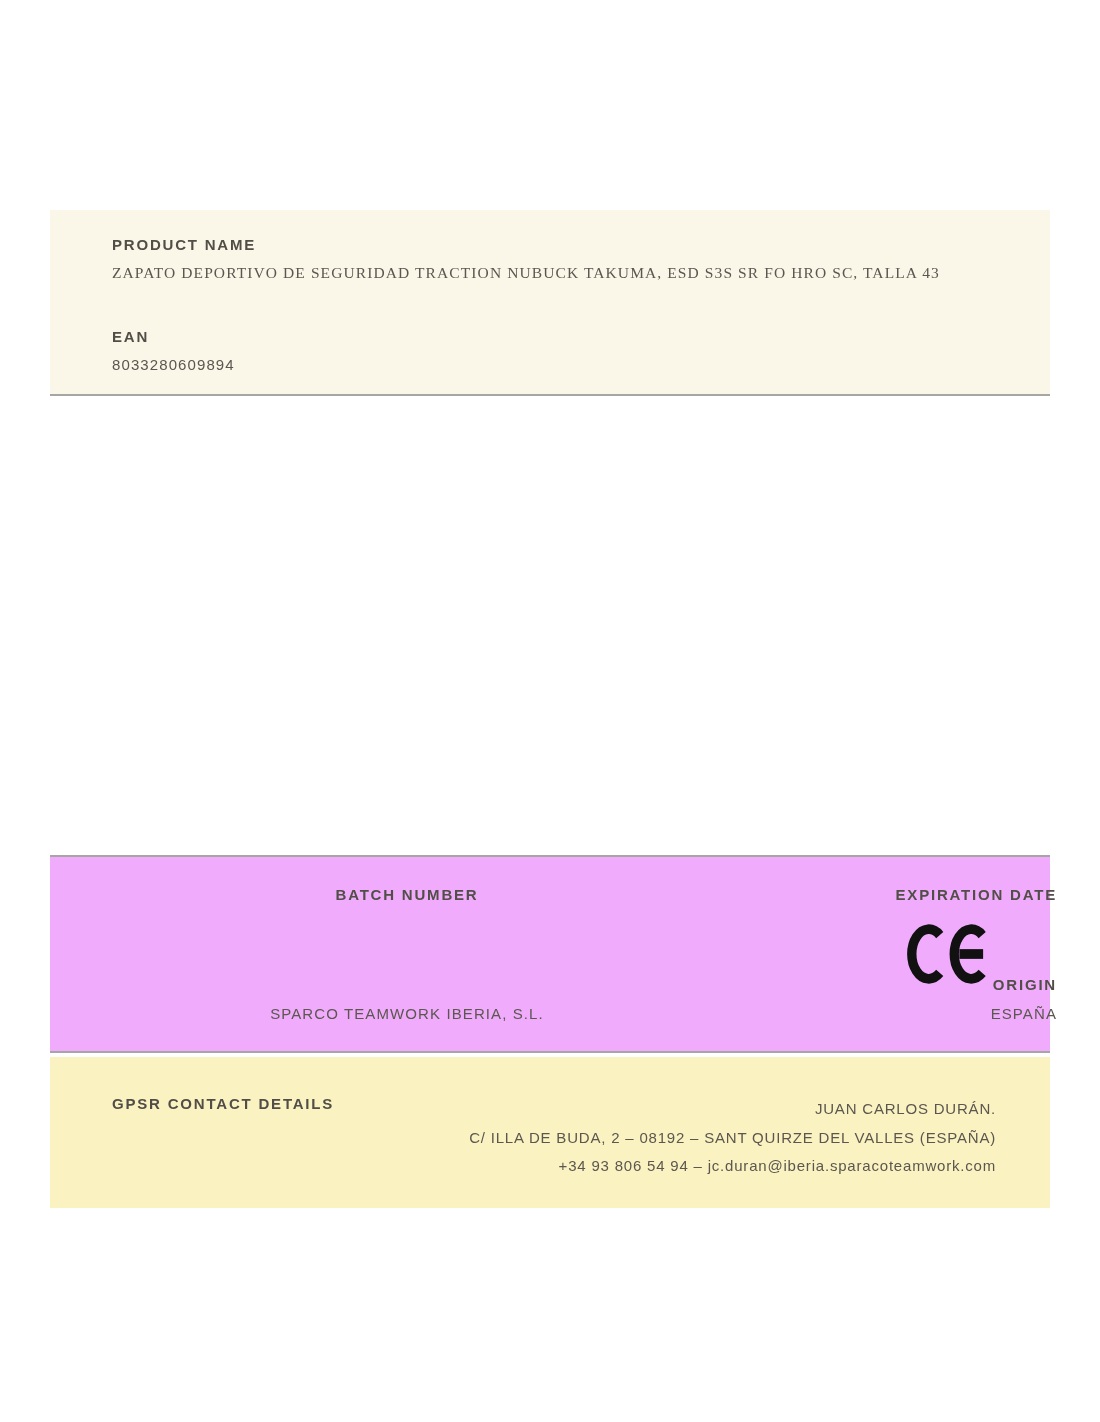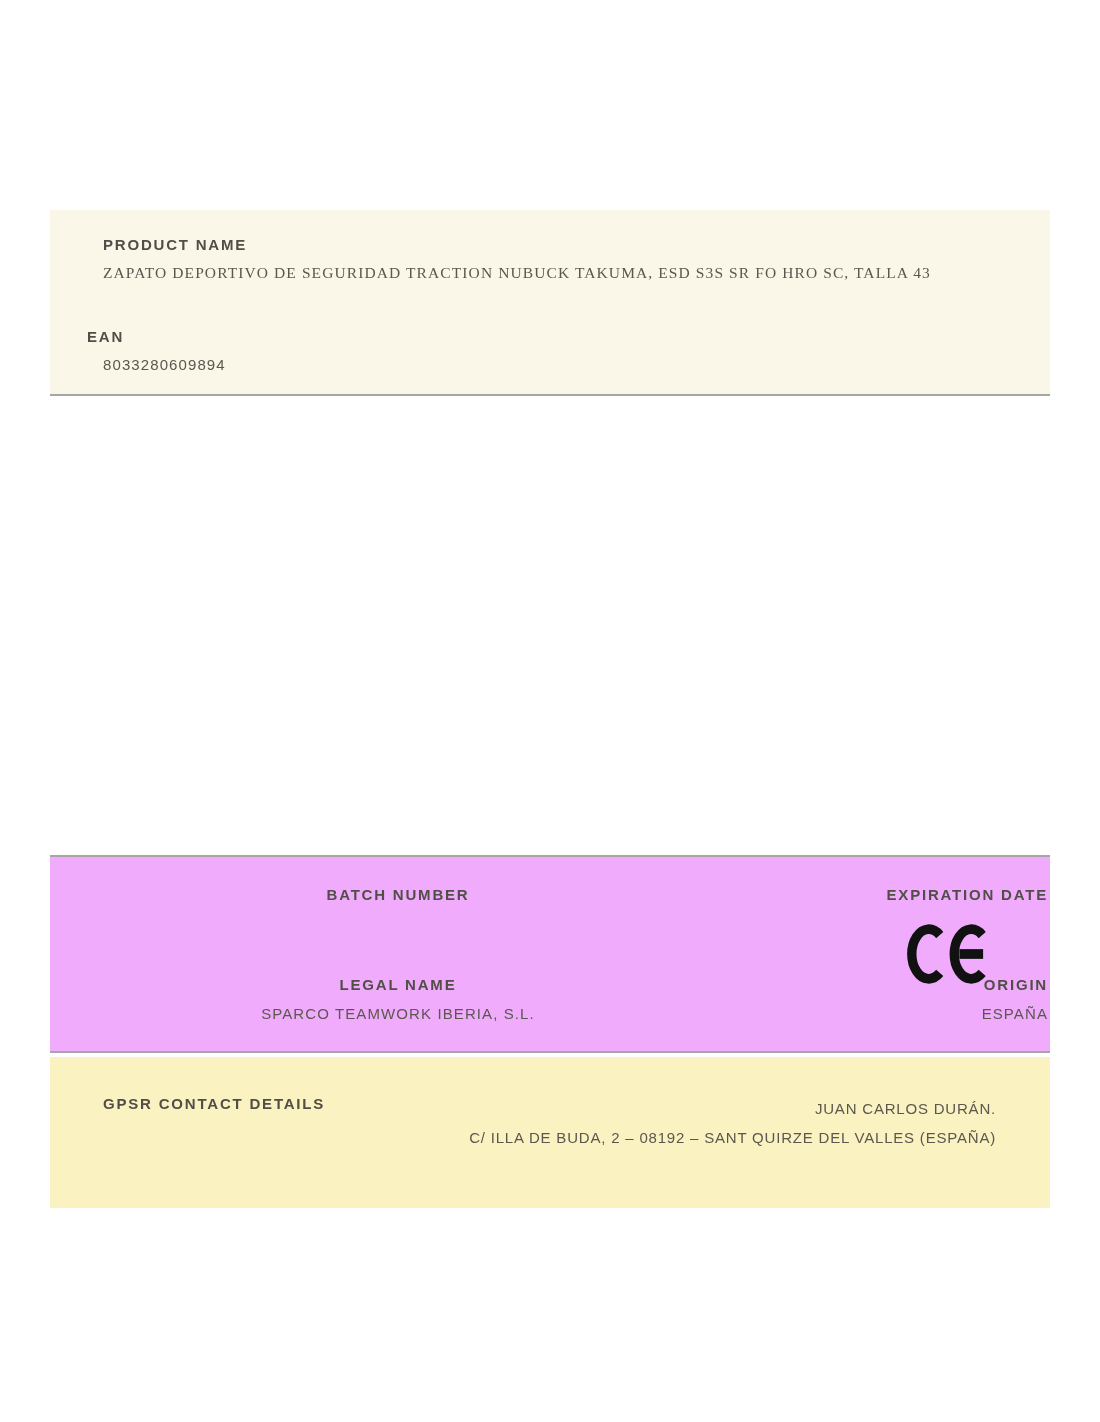--- a/index.html
+++ b/index.html
@@ -29,41 +29,41 @@
     background: #f0abfc;
     border-top: 2px solid #a6a6a4;
     border-bottom: 2px solid #a6a6a4;
   }
   .section-gpsr {
     top: 1057px;
     height: 151px;
     background: #fbf2c2;
   }
 
-  .abs { position: absolute; }
+  .abs { position: absolute; margin-left: 9px; }
 
   .label {
     font-weight: bold;
     font-size: 15px;
     letter-spacing: 1.8px;
     color: #514e47;
     white-space: nowrap;
   }
   .value {
     font-weight: normal;
     font-size: 15px;
     letter-spacing: 1.1px;
     color: #5b574f;
     white-space: nowrap;
   }
 
   
   .pn-label   { left: 53px; top: 26px;  }
   .pn-value   { left: 53px; top: 54px;  font-size: 15.5px; font-family: Liberation Serif, serif; }
-  .ean-label  { left: 37px; top: 118px; text-align: center; }
+  .ean-label  { left: 53px; top: 118px; text-align: center; }
   .ean-value  { left: 53px; top: 146px; }
 
   
   .col-left   { left: 98px;  width: 500px; text-align: center; }
   .col-right  { left: 498px; width: 500px; text-align: right; }
   .row-top    { top: 29px; }
   .row-label2 { top: 119px; }
   .row-value2 { top: 148px; }
 
   .ce-wrap {
@@ -102,36 +102,36 @@
     <div class="abs value ean-value">8033280609894</div>
   </div>
 
   <div class="section section-batch">
     <div class="abs label col-left row-top">BATCH NUMBER</div>
     <div class="abs label col-right row-top">EXPIRATION DATE</div>
 
     <div class="abs value col-left row-top" style="top:57px;"></div>
     <div class="abs value col-right row-top" style="top:57px;"></div>
 
-    <div class="abs label col-left row-label2">LEGAL NAME</div>
     <div class="abs value col-left row-value2">SPARCO TEAMWORK IBERIA, S.L.</div>
 
     <div class="abs value col-right row-value2">ESPAÑA</div>
     <div class="abs label col-right row-label2">ORIGIN</div>
 
     <div class="abs ce-wrap">
       <svg viewBox="-2 -3 106 70" preserveAspectRatio="none" aria-hidden="true">
         <path d="M 38.9 10.6 A 20 28 0 1 0 38.9 53.4" stroke="#111111" stroke-width="11" fill="none"></path>
         <path d="M 88.9 10.6 A 20 28 0 1 0 88.9 53.4" stroke="#111111" stroke-width="11" fill="none"></path>
         <line x1="62" y1="32" x2="90" y2="32" stroke="#111111" stroke-width="11"></line>
       </svg>
     </div>
   </div>
 
   <div class="section section-gpsr">
     <div class="abs label gpsr-label">GPSR CONTACT DETAILS</div>
     <div class="abs gpsr-right">
       <div class="line">JUAN CARLOS DURÁN.</div>
       <div class="line">C/ ILLA DE BUDA, 2 – 08192 – SANT QUIRZE DEL VALLES (ESPAÑA)</div>
+      <div class="line">+34 93 806 54 94 – jc.duran@iberia.sparacoteamwork.com</div>
     </div>
   </div>
 
 </div>
 
 </body></html>

